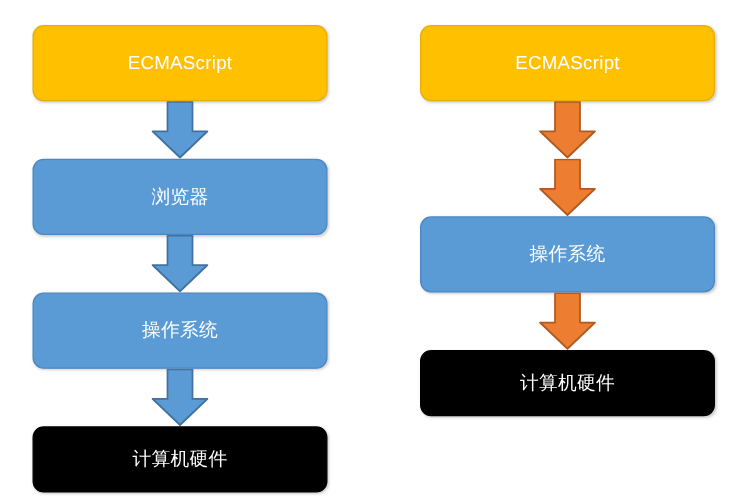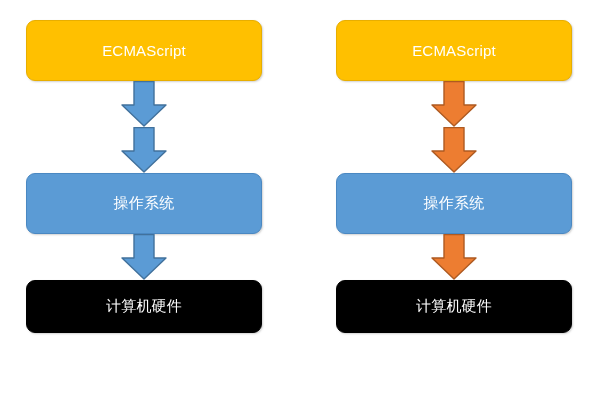--- a/index.html
+++ b/index.html
@@ -75,20 +75,23 @@
 
   <div class="column column-left">
     <div class="node node-gold">
       <span class="node-label">ECMAScript</span>
     </div>
     <div class="arrow-wrap">
       <svg width="46" height="46" viewBox="0 0 46 46" aria-hidden="true">
         <polygon class="arrow-poly" points="13,0.5 33,0.5 33,24 45,24 23,45 1,24 13,24" fill="#5B9BD5"></polygon>
       </svg>
     </div>
+    <div class="node node-blue">
+      <span class="node-label">浏览器</span>
+    </div>
     <div class="arrow-wrap">
       <svg width="46" height="46" viewBox="0 0 46 46" aria-hidden="true">
         <polygon class="arrow-poly" points="13,0.5 33,0.5 33,24 45,24 23,45 1,24 13,24" fill="#5B9BD5"></polygon>
       </svg>
     </div>
     <div class="node node-blue">
       <span class="node-label">操作系统</span>
     </div>
     <div class="arrow-wrap">
       <svg width="46" height="46" viewBox="0 0 46 46" aria-hidden="true">

